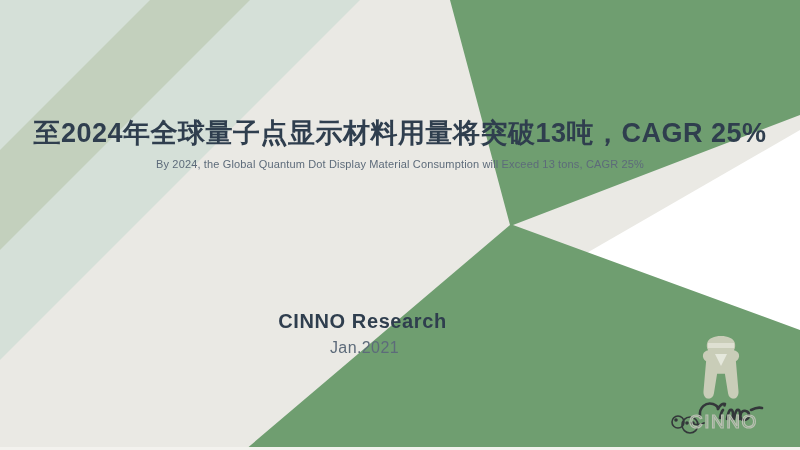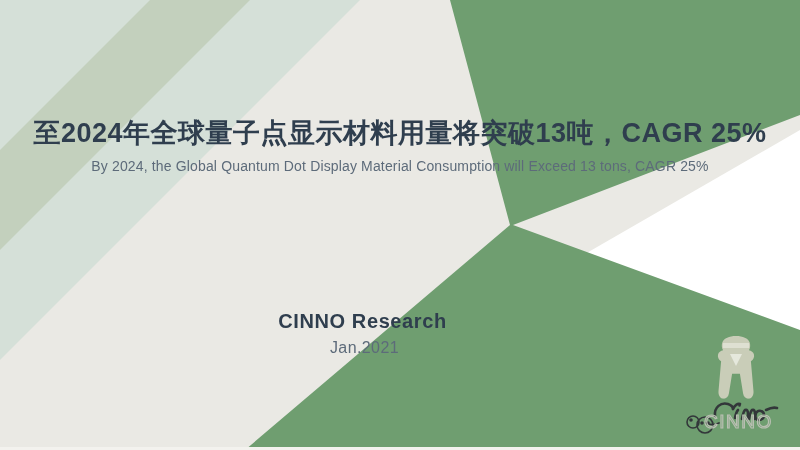--- a/index.html
+++ b/index.html
@@ -36,21 +36,21 @@
     margin: 0;
     font-size: 27px;
     font-weight: bold;
     letter-spacing: 0.5px;
     color: #2f3e4e;
     line-height: 1.18;
     white-space: nowrap;
   }
   #sub-title {
     margin: 8px 0 0 0;
-    font-size: 14px;
+    font-size: 11px;
     font-weight: normal;
     color: #5d6b7a;
     letter-spacing: 0.15px;
     white-space: nowrap;
   }
 
   #center-block {
     position: absolute;
     left: 0;
     top: 310px;
@@ -69,21 +69,21 @@
     margin: 6px 0 0 4px;
     font-size: 16px;
     font-weight: normal;
     color: #5d6b7a;
     letter-spacing: 0.4px;
   }
 
   
   #logo {
     position: absolute;
-    right: 4px;
+    right: 19px;
     bottom: 8px;
     width: 120px;
     height: 112px;
     z-index: 6;
   }
   #logo svg { display: block; }
 </style>
 </head>
 <body>
 

